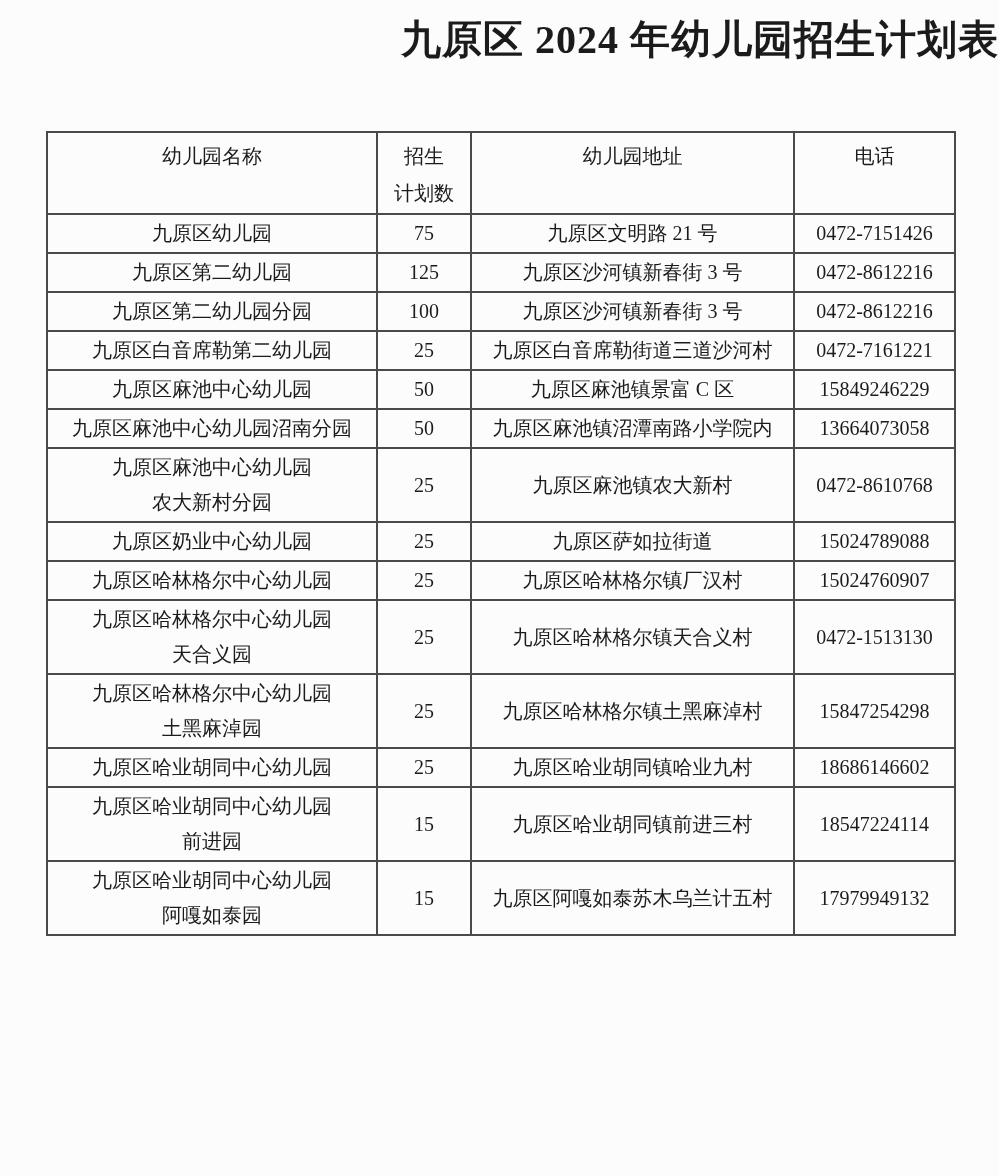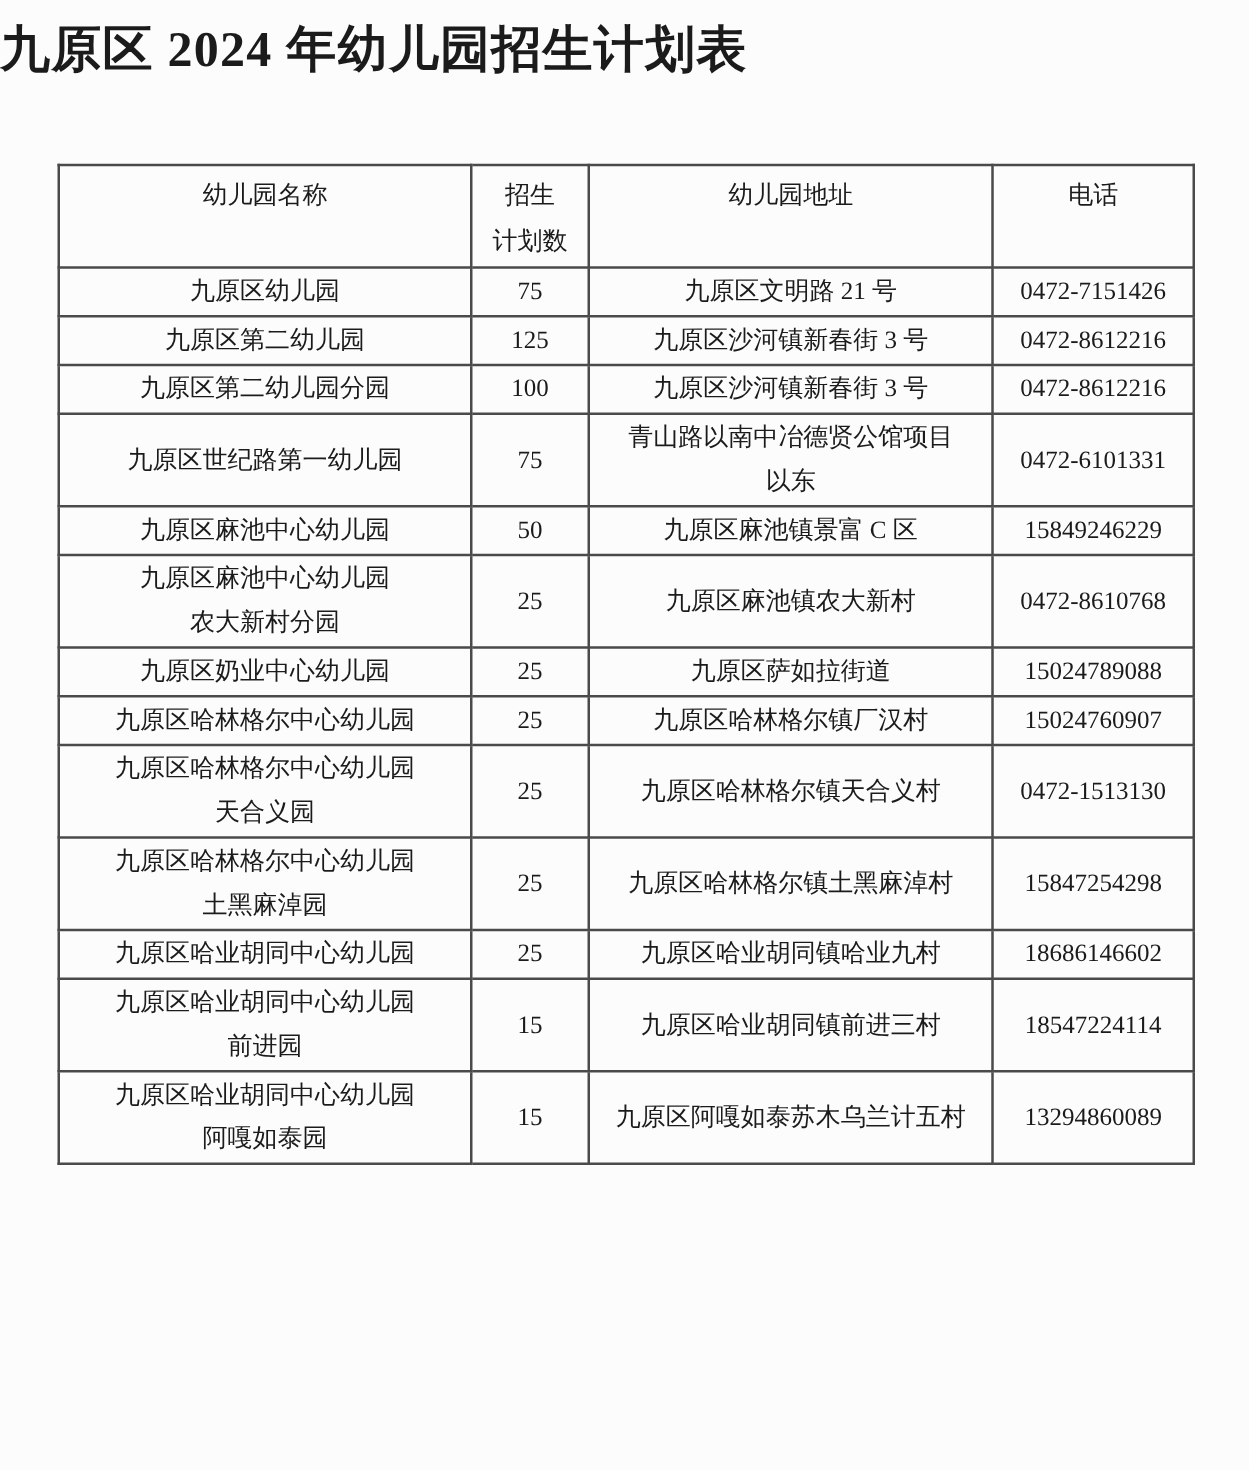--- a/index.html
+++ b/index.html
@@ -9,21 +9,21 @@
   body {
     width: 999px;
     height: 1176px;
     background: #fcfcfc;
     font-family: "Liberation Serif", "DejaVu Serif", serif;
     color: #1b1b1b;
     overflow: hidden;
   }
   .page-title {
     margin: 12px 0 16px 0;
-    text-align: left;
+    text-align: right;
     font-size: 40px;
     font-weight: bold;
     letter-spacing: 1px;
   }
   table.enroll-table {
     border-collapse: collapse;
     table-layout: fixed;
     width: 908px;
     margin: 64px 0 0 46px;
     background: transparent;
@@ -89,36 +89,41 @@
   </tr>
 
   <tr>
     <td>九原区第二幼儿园分园</td>
     <td>100</td>
     <td>九原区沙河镇新春街 3 号</td>
     <td>0472-8612216</td>
   </tr>
 
 
+  <tr>
+    <td>九原区白音席勒第二幼儿园</td>
+    <td>25</td>
+    <td>九原区白音席勒街道三道沙河村</td>
+    <td>0472-7161221</td>
+  </tr>
 
-  <tr>
-    <td>九原区世纪路第一幼儿园</td>
-    <td>75</td>
-    <td>青山路以南中冶德贤公馆项目
-以东</td>
-    <td>0472-6101331</td>
-  </tr>
 
   <tr>
     <td>九原区麻池中心幼儿园</td>
     <td>50</td>
     <td>九原区麻池镇景富 C 区</td>
     <td>15849246229</td>
   </tr>
 
+  <tr>
+    <td>九原区麻池中心幼儿园沼南分园</td>
+    <td>50</td>
+    <td>九原区麻池镇沼潭南路小学院内</td>
+    <td>13664073058</td>
+  </tr>
 
   <tr>
     <td>九原区麻池中心幼儿园
 农大新村分园</td>
     <td>25</td>
     <td>九原区麻池镇农大新村</td>
     <td>0472-8610768</td>
   </tr>
 
   <tr>
@@ -164,19 +169,19 @@
     <td>15</td>
     <td>九原区哈业胡同镇前进三村</td>
     <td>18547224114</td>
   </tr>
 
   <tr>
     <td>九原区哈业胡同中心幼儿园
 阿嘎如泰园</td>
     <td>15</td>
     <td>九原区阿嘎如泰苏木乌兰计五村</td>
-    <td>13294860089</td>
+    <td>17979949132</td>
   </tr>
 
 
 
 </tbody>
 </table>
 
 </body></html>

